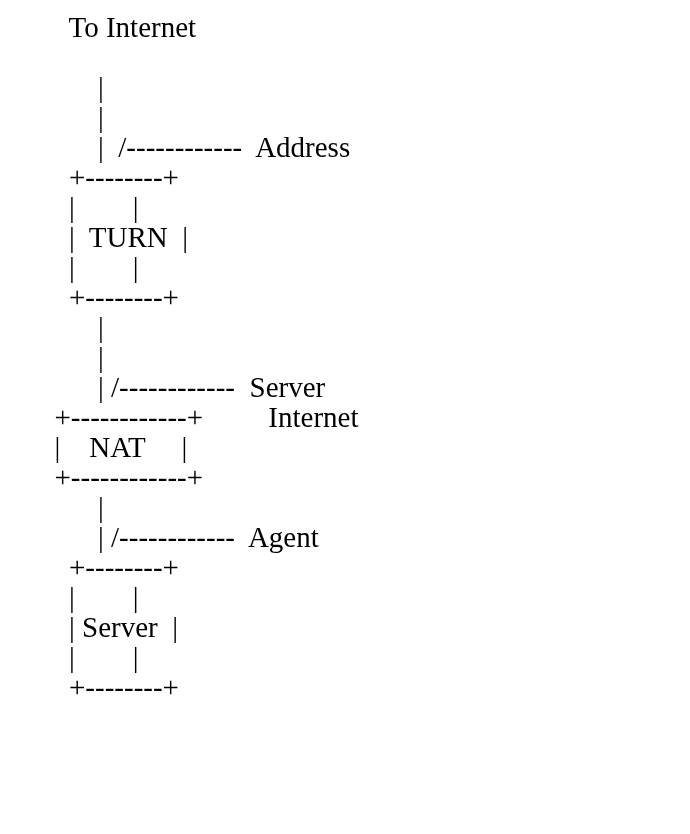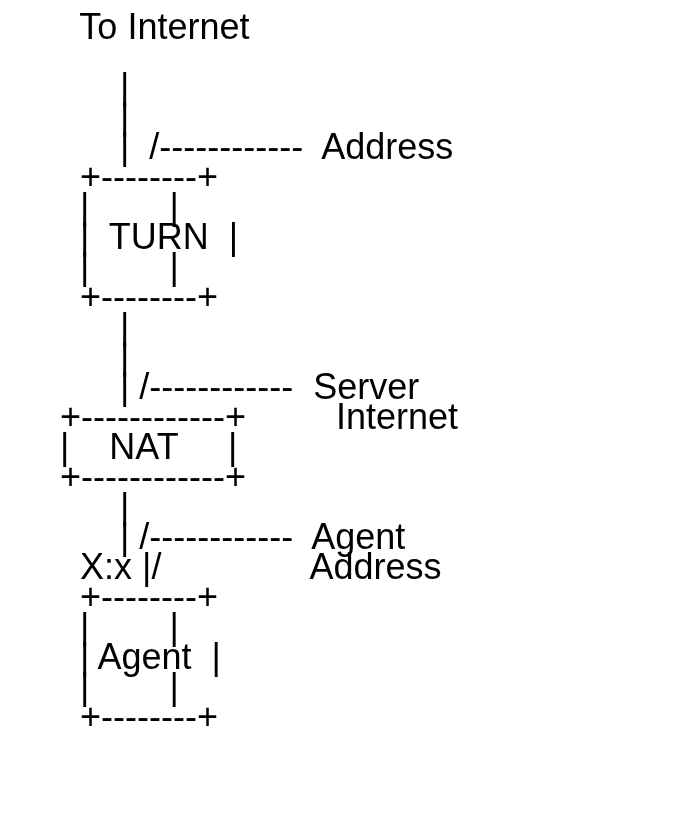--- a/index.html
+++ b/index.html
@@ -8,22 +8,22 @@
     background: #ffffff;
   }
   .page {
     width: 690px;
     height: 834px;
     background: #ffffff;
     overflow: hidden;
     position: relative;
   }
   .ascii {
-    font-family: Liberation Sans, sans-serif;
-    font-size: 36px;
+    font-family: Liberation Serif, serif;
+    font-size: 29px;
     line-height: 30px;
     color: #000000;
     padding: 12px 0 0 40px;
     margin: 0;
   }
   .ascii-line {
     white-space: pre;
     min-height: 30px;
     height: 30px;
   }
@@ -44,20 +44,19 @@
       <div class="ascii-line">    |        |</div>
       <div class="ascii-line">    +--------+</div>
       <div class="ascii-line">        |</div>
       <div class="ascii-line">        |</div>
       <div class="ascii-line">        | /------------  Server</div>
       <div class="ascii-line">  +------------+         Internet</div>
       <div class="ascii-line">  |    NAT     |</div>
       <div class="ascii-line">  +------------+</div>
       <div class="ascii-line">        |</div>
       <div class="ascii-line">        | /------------  Agent</div>
-      <div class="ascii-line">    X:x |/               Address</div>
       <div class="ascii-line">    +--------+</div>
       <div class="ascii-line">    |        |</div>
-      <div class="ascii-line">    | Agent  |</div>
+      <div class="ascii-line">    | Server  |</div>
       <div class="ascii-line">    |        |</div>
       <div class="ascii-line">    +--------+</div>
     </div>
 </div>
 
 </body></html>

